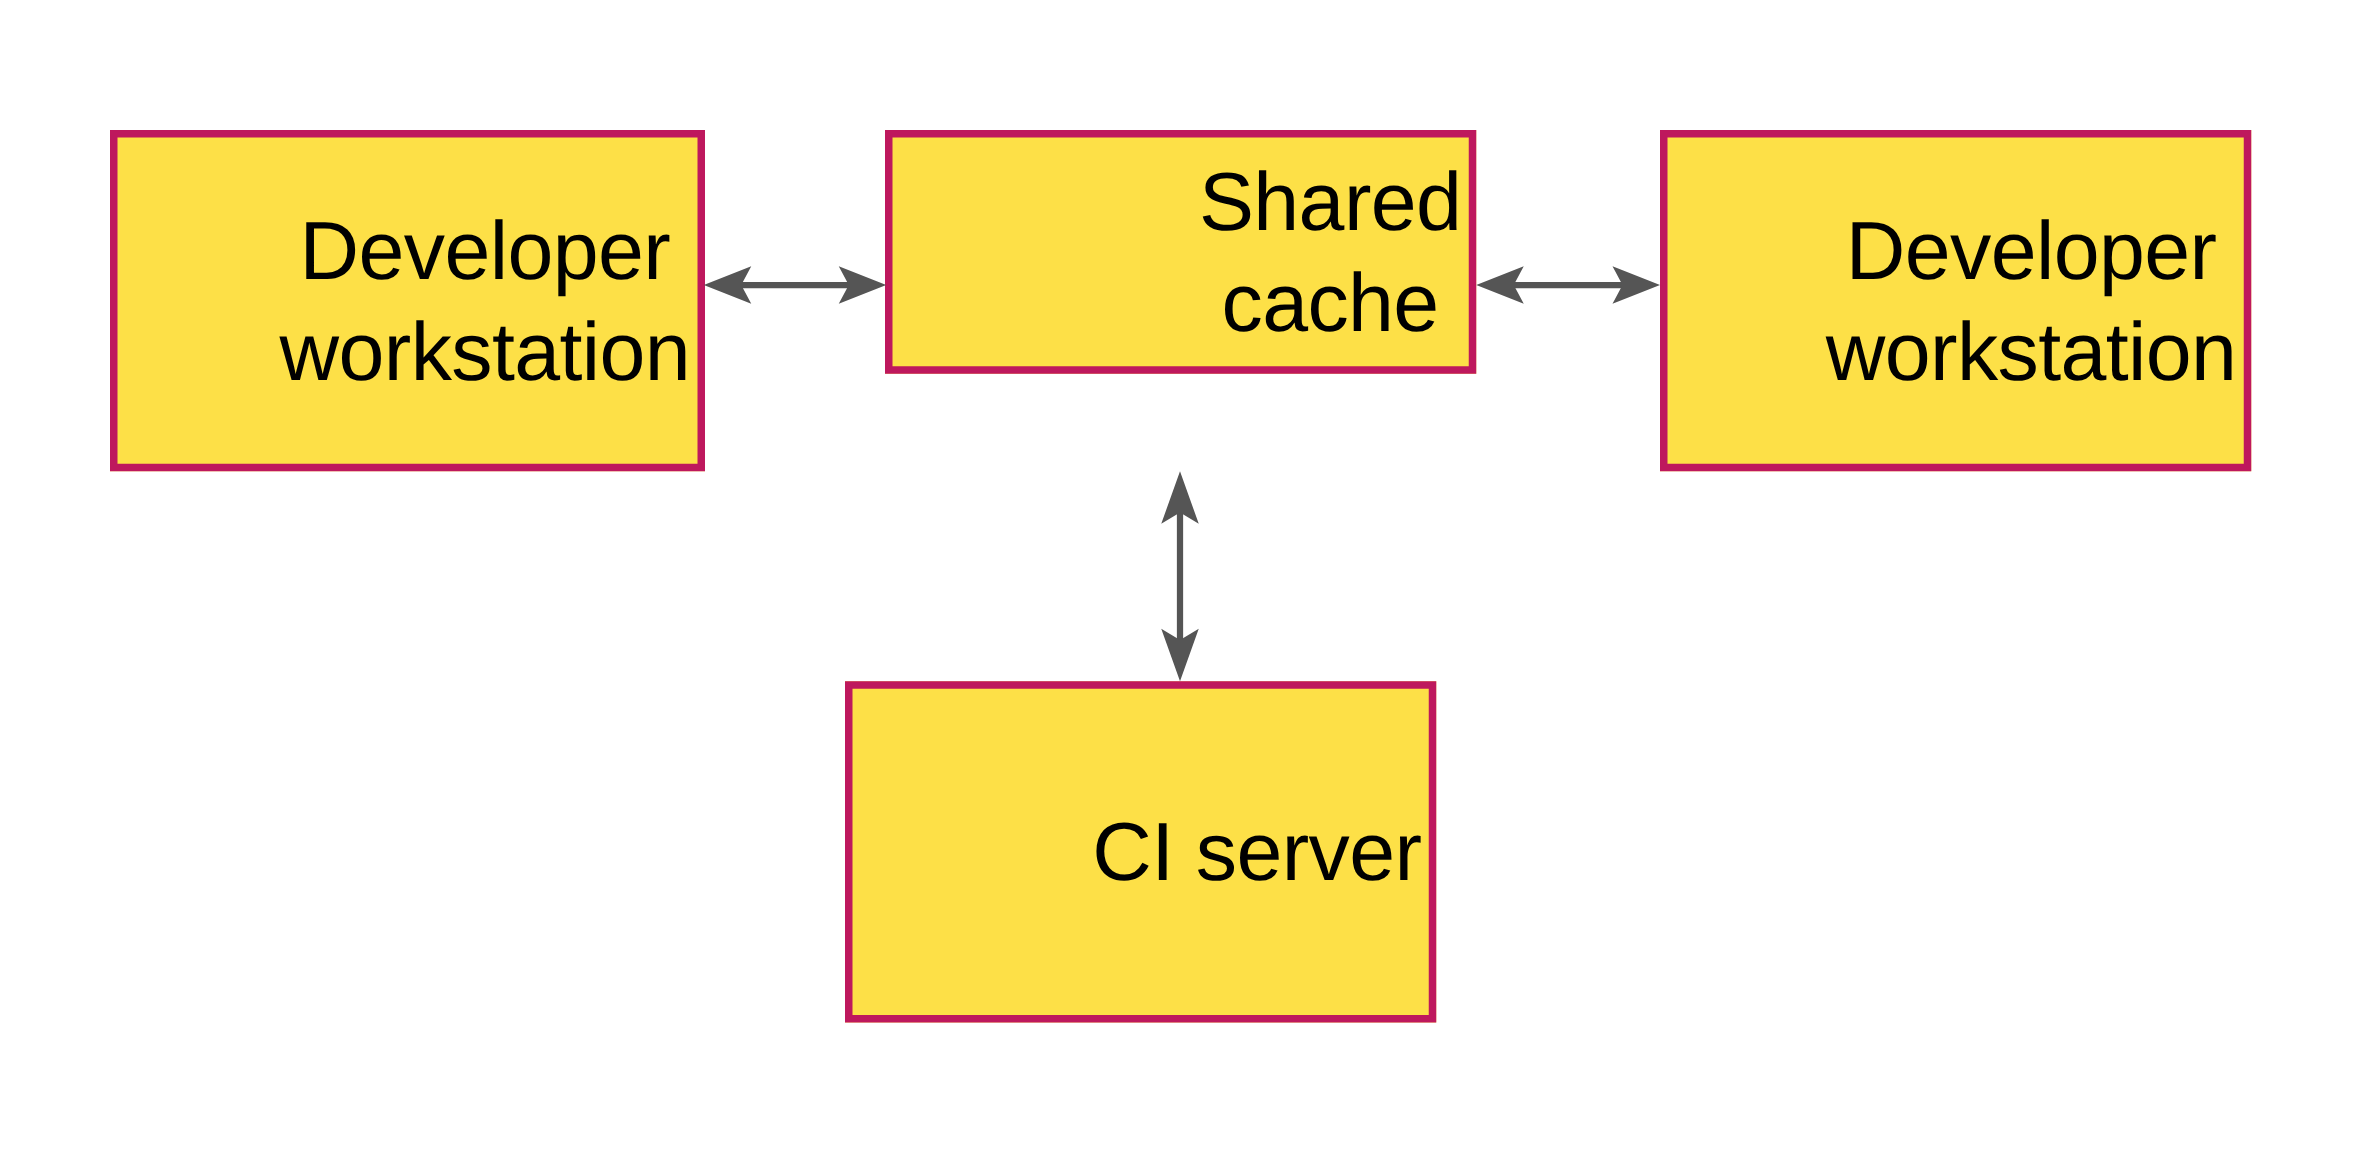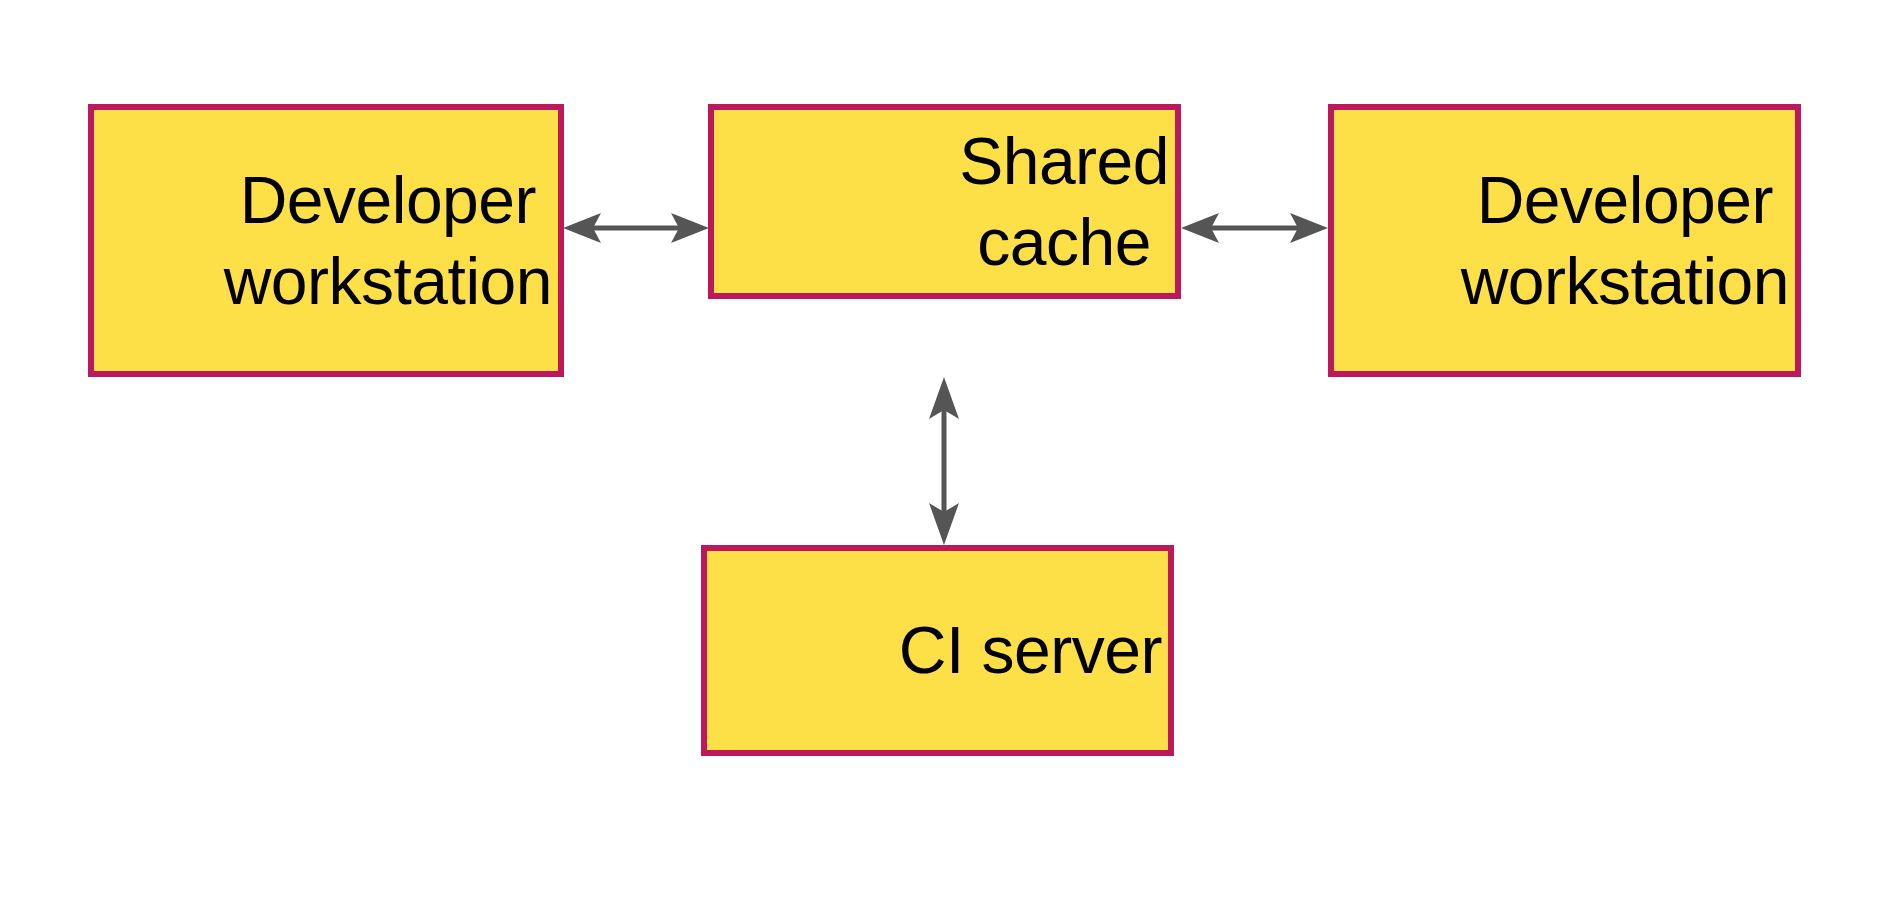--- a/index.html
+++ b/index.html
@@ -57,21 +57,21 @@
   <div class="node" style="left:708px; top:104px; width:473px; height:195px;">
     <div class="node-label">Shared
 cache</div>
   </div>
 
   <div class="node" style="left:1328px; top:104px; width:473px; height:273px;">
     <div class="node-label">Developer
 workstation</div>
   </div>
 
-  <div class="node" style="left:701px; top:545px; width:473px; height:211px;">
+  <div class="node" style="left:676px; top:545px; width:473px; height:273px;">
     <div class="node-label">CI server</div>
   </div>
 
   <div class="connector" style="left:563px; top:204px; width:146px; height:48px;">
     <svg width="146" height="48" viewBox="0 0 146 48" aria-hidden="true">
       <line x1="24" y1="24" x2="122" y2="24" stroke="#555555" stroke-width="5"></line>
       <path d="M 0 24 L 38 9 L 30 24 L 38 39 Z" fill="#555555"></path>
       <path d="M 146 24 L 108 9 L 116 24 L 108 39 Z" fill="#555555"></path>
     </svg>
   </div>

